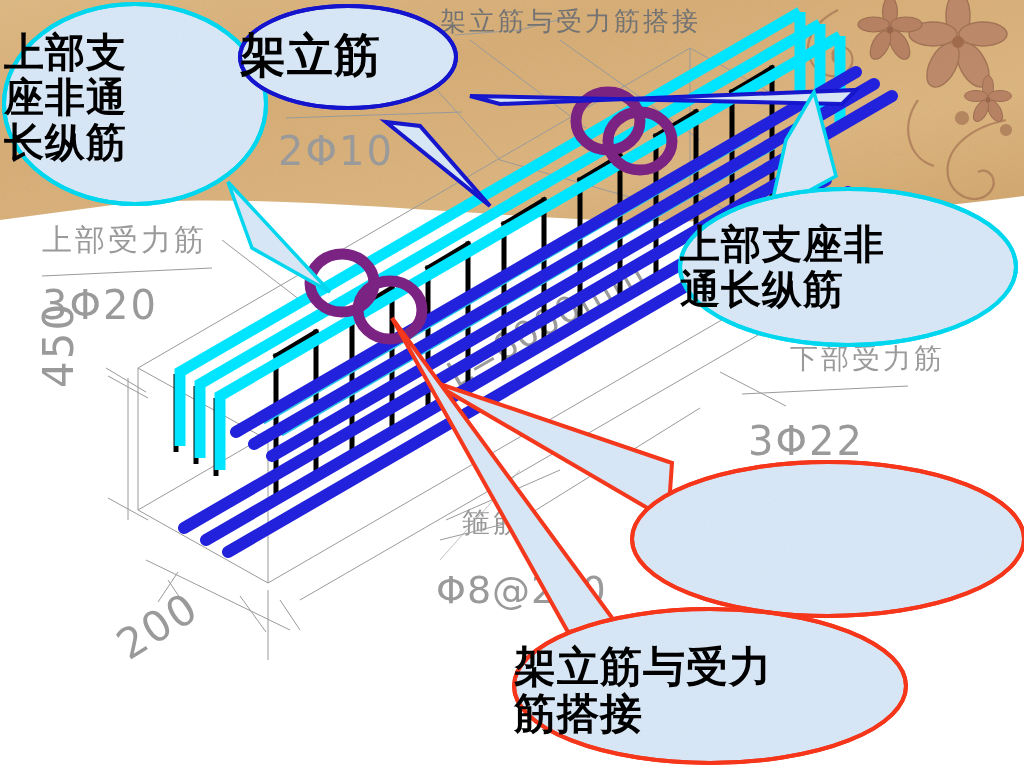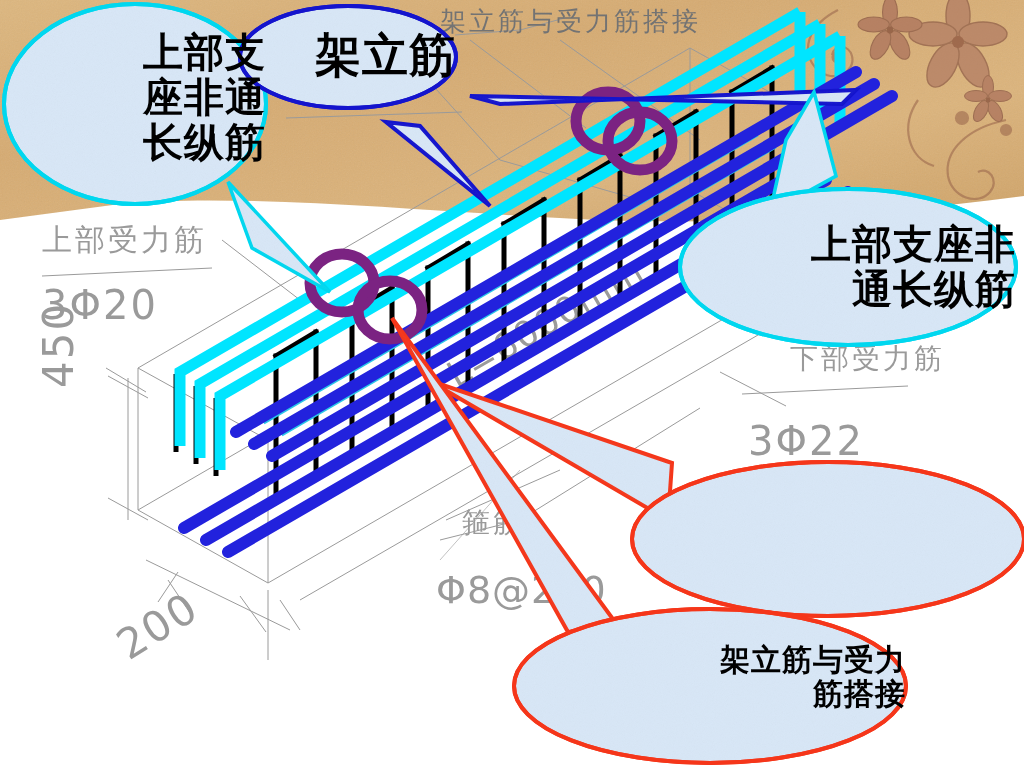--- a/index.html
+++ b/index.html
@@ -3,21 +3,21 @@
 <meta charset="utf-8">
 <style>
   html,body{margin:0;padding:0;background:#fff;}
   body{width:1024px;height:768px;overflow:hidden;
        font-family:"Liberation Sans","DejaVu Sans",sans-serif;}
   #stage{position:relative;width:1024px;height:768px;background:#ffffff;overflow:hidden;}
   #stage svg.layer{position:absolute;left:0;top:0;width:1024px;height:768px;}
   .bubble-txt{
      position:absolute;
      font-family:"DejaVu Sans","Liberation Sans",sans-serif;
-     font-weight:bold;color:#000;text-align:right;
+     font-weight:bold;color:#000;text-align:left;
      line-height:1.12;letter-spacing:1px;
      white-space:pre-line;pointer-events:none;
   }
   .dwg-txt{
      position:absolute;
      font-family:"DejaVu Sans","Liberation Sans",sans-serif;
      color:#9a9a9a;white-space:pre;pointer-events:none;
   }
 </style>
 </head>
@@ -151,20 +151,21 @@
       <path d="M240,596 L266,632"></path>
       <path d="M268,590 L268,660"></path>
       <path d="M178,572 L158,602"></path>
       <path d="M280,600 L300,630"></path>
 
       <path d="M300,600 L860,276"></path>
       <path d="M440,560 L520,470" opacity="0.6"></path>
     </g>
   </svg>
 
+  <div class="dwg-txt" style="left:278px;top:128px;font-size:40px;letter-spacing:2px;">2Φ10</div>
 
   <div class="dwg-txt" style="left:42px;top:220px;font-size:30px;letter-spacing:3px;">上部受力筋</div>
   <div class="dwg-txt" style="left:42px;top:282px;font-size:40px;letter-spacing:2px;">3Φ20</div>
   <svg class="layer" viewBox="0 0 1024 768">
     <line x1="42" y1="276" x2="212" y2="268" stroke="#9a9a9a" stroke-width="1"></line>
     <line x1="742" y1="394" x2="908" y2="386" stroke="#9a9a9a" stroke-width="1"></line>
     <line x1="286" y1="118" x2="462" y2="112" stroke="#9a9a9a" stroke-width="1"></line>
     <line x1="440" y1="12" x2="700" y2="6" stroke="#9a9a9a" stroke-width="0"></line>
   </svg>
 
@@ -351,16 +352,16 @@
   <div class="bubble-txt" style="left:4px;top:30px;width:262px;font-size:40px;">上部支
 座非通
 长纵筋</div>
 
   <div class="bubble-txt" style="left:240px;top:30px;width:216px;font-size:46px;">架立筋</div>
 
   <div class="bubble-txt" style="left:680px;top:222px;width:336px;font-size:40px;">上部支座非
 通长纵筋</div>
 
 
-  <div class="bubble-txt" style="left:514px;top:643px;width:392px;font-size:30px;">架立筋与受力
+  <div class="bubble-txt" style="left:514px;top:643px;width:392px;font-size:42px;">架立筋与受力
 筋搭接</div>
 
 </div>
 
 </body></html>

